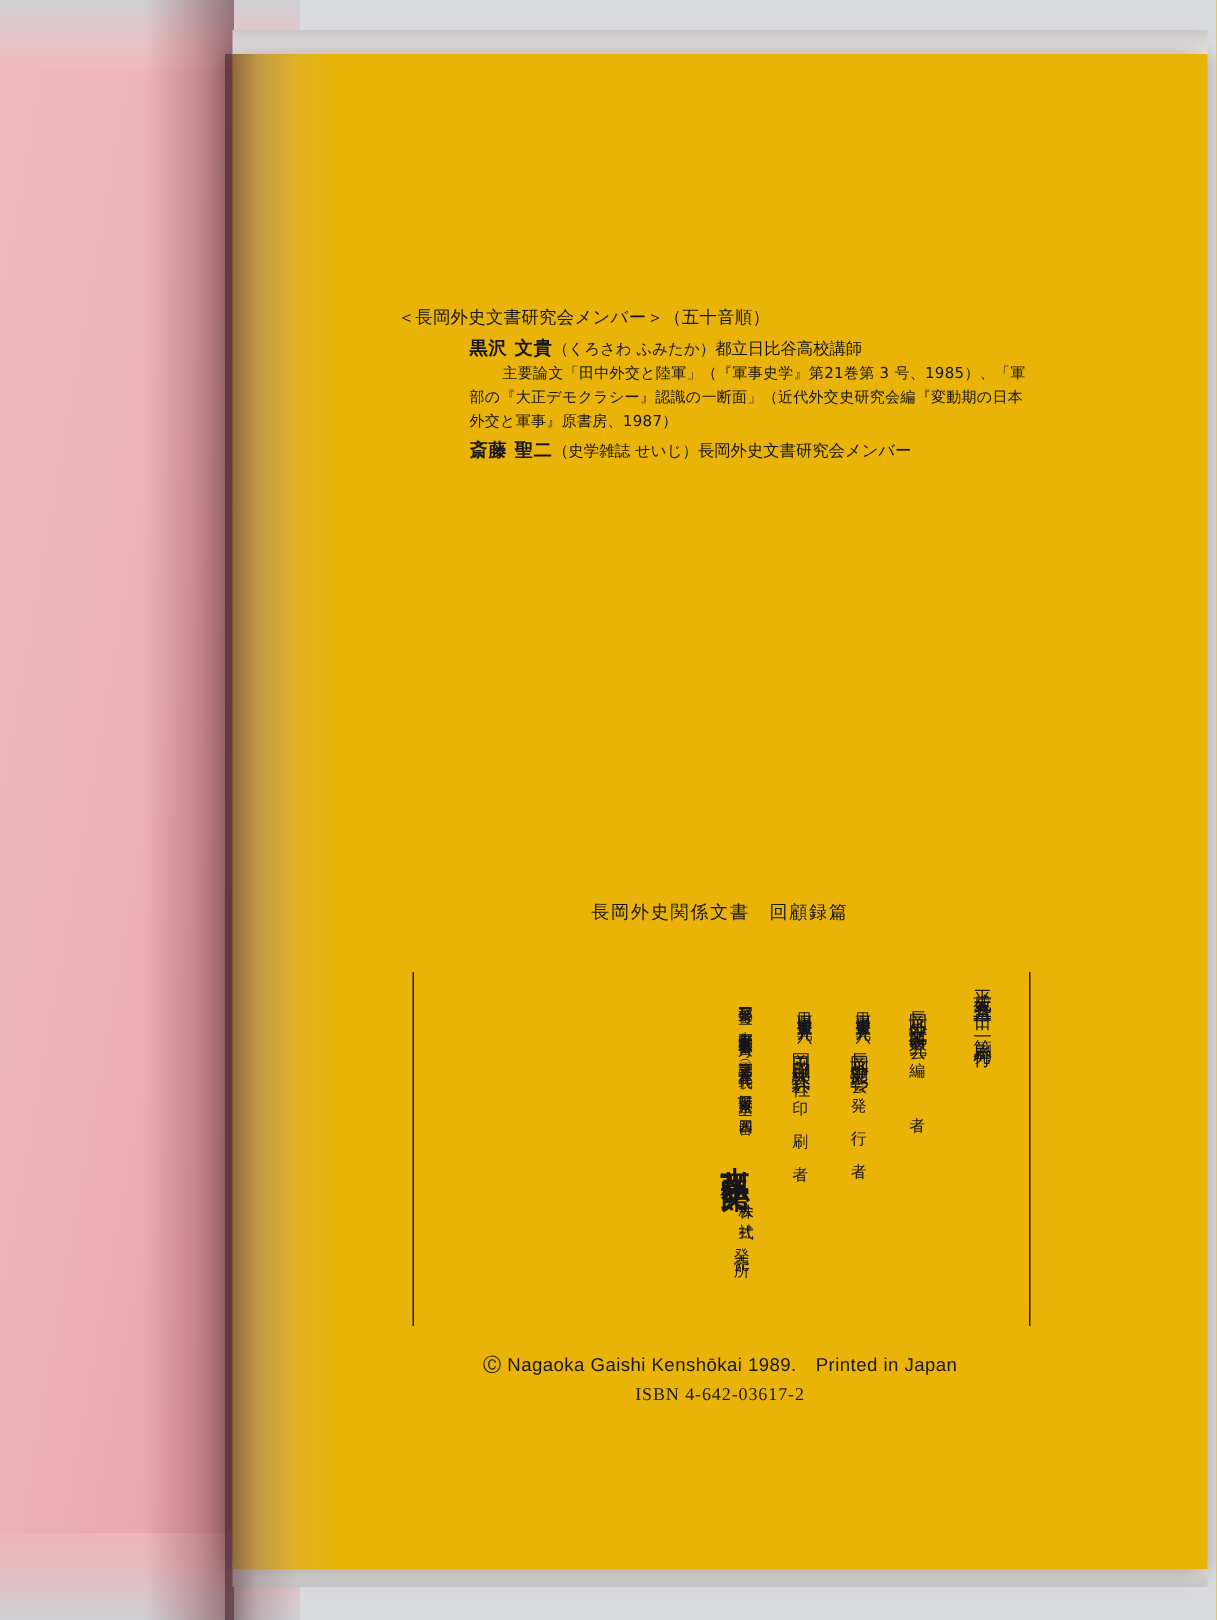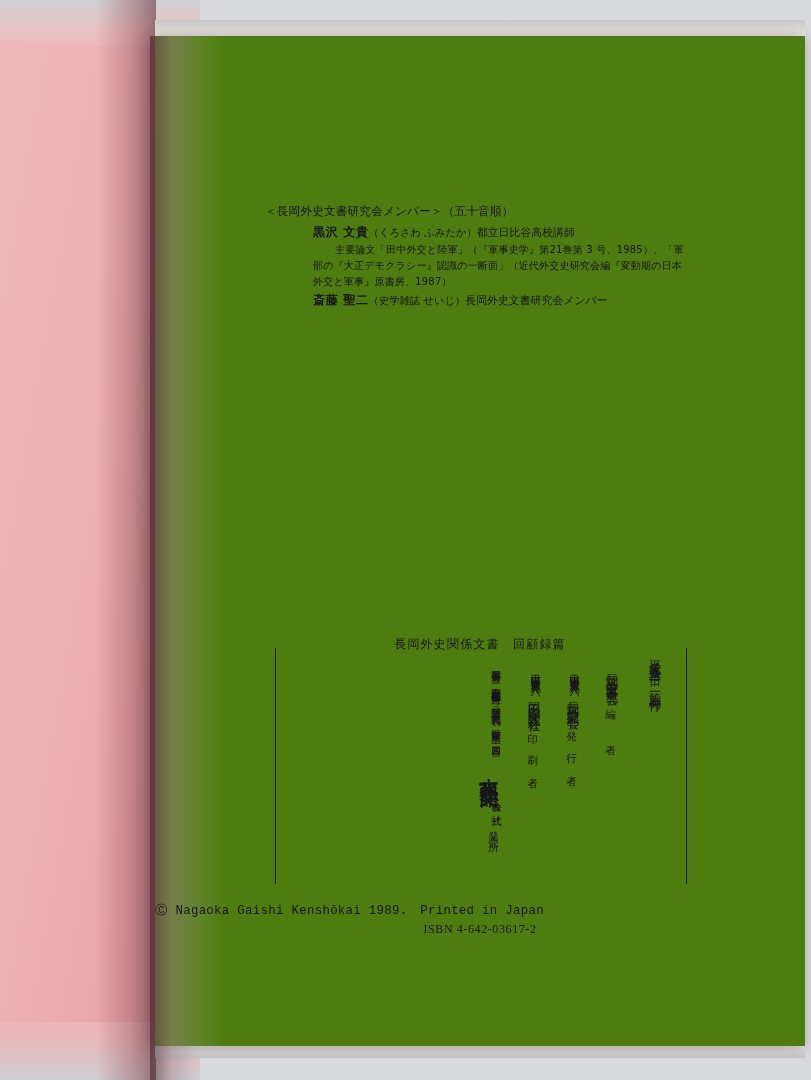--- a/index.html
+++ b/index.html
@@ -28,21 +28,21 @@
     background:linear-gradient(180deg,#cfd0d4 0%,#e8c3c6 60%,#efb9bd 100%);
   }
   .cover-bot-bevel{
     position:absolute;left:0;bottom:0;width:200px;height:58px;
     background:linear-gradient(0deg,#cfd0d4 0%,#e5bcc0 60%,#eeb4ba 100%);
   }
 
   
   .page{
     position:absolute;left:155px;top:36px;width:650px;height:1010px;
-    background:#4d7c0f;
+    background:#eab308;
     box-shadow:-6px 0 14px rgba(60,40,45,.28), 2px 2px 10px rgba(0,0,0,.12);
   }
   .page:before{ 
     content:"";position:absolute;left:0;top:0;width:70px;height:100%;
     background:linear-gradient(90deg,rgba(190,170,170,.45),rgba(255,255,255,0));
   }
   .page-top-edge{
     position:absolute;left:155px;top:20px;width:650px;height:18px;
     background:linear-gradient(180deg,#c9c8ca,#f2efe9);
   }
@@ -60,21 +60,21 @@
   }
   .members-head{font-size:11.6px;margin-bottom:2px;}
   .member{margin-bottom:1px;margin-left:48px;}
   .member-name{font-size:12.1px;font-weight:bold;letter-spacing:.6px;}
   .member-name .reading{font-weight:normal;font-size:10.3px;letter-spacing:0;}
   .member-name .post{font-weight:normal;font-size:10.9px;letter-spacing:0;}
   .member-works{display:block;text-indent:2.2em;font-size:10px;line-height:1.58;}
 
   
   .colophon-title{
-    position:absolute;left:0;right:0;top:600px;text-align:center;
+    position:absolute;left:0;right:0;top:564px;text-align:center;
     font-family:"DejaVu Sans", sans-serif;
     font-size:12px;letter-spacing:1.2px;color:#16161b;
   }
   .colophon-box{
     position:absolute;left:120px;top:612px;width:410px;height:236px;
     border-left:1.4px solid #1c1c20;
     border-right:1.4px solid #1c1c20;
   }
   .colophon-cols{
     position:absolute;left:120px;top:614px;width:410px;height:232px;
@@ -106,22 +106,22 @@
   .c-sub{
     writing-mode:vertical-rl;text-orientation:upright;
     font-size:10.2px;letter-spacing:1px;margin-top:16px;
   }
   .c-addr{
     writing-mode:vertical-rl;text-orientation:upright;
     font-size:9.6px;letter-spacing:.6px;margin-top:14px;line-height:1.5;
   }
 
   .copyright{
-    position:absolute;left:0;right:0;top:866px;text-align:left;
-    font-family:Liberation Mono, monospace;font-size:12.4px;color:#17171c;
+    position:absolute;left:0;right:0;top:866px;text-align:center;
+    font-family:Liberation Sans, sans-serif;font-size:12.4px;color:#17171c;
     letter-spacing:.3px;
   }
   .isbn{
     position:absolute;left:0;right:0;top:886px;text-align:center;
     font-family:"Liberation Serif", serif;font-size:12px;color:#17171c;
     letter-spacing:.6px;
   }
 </style>
 </head>
 <body>

